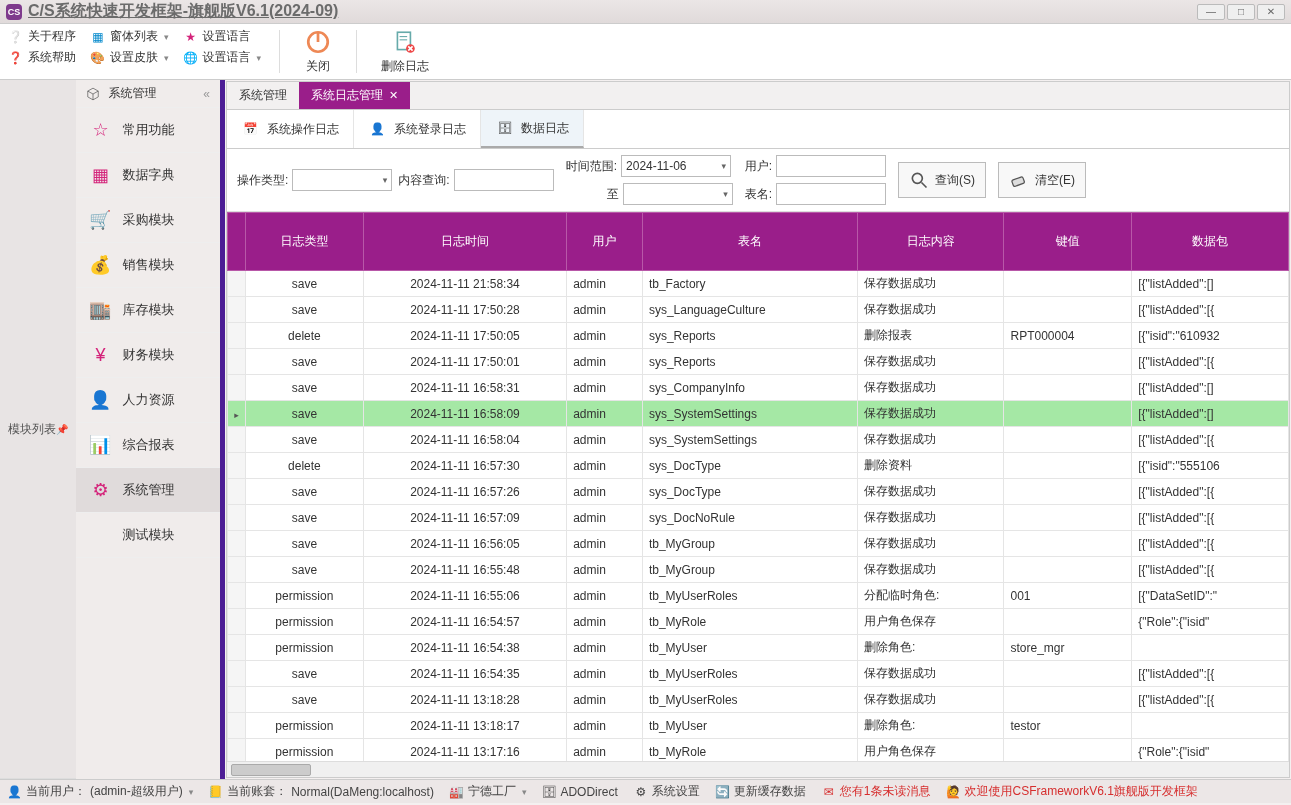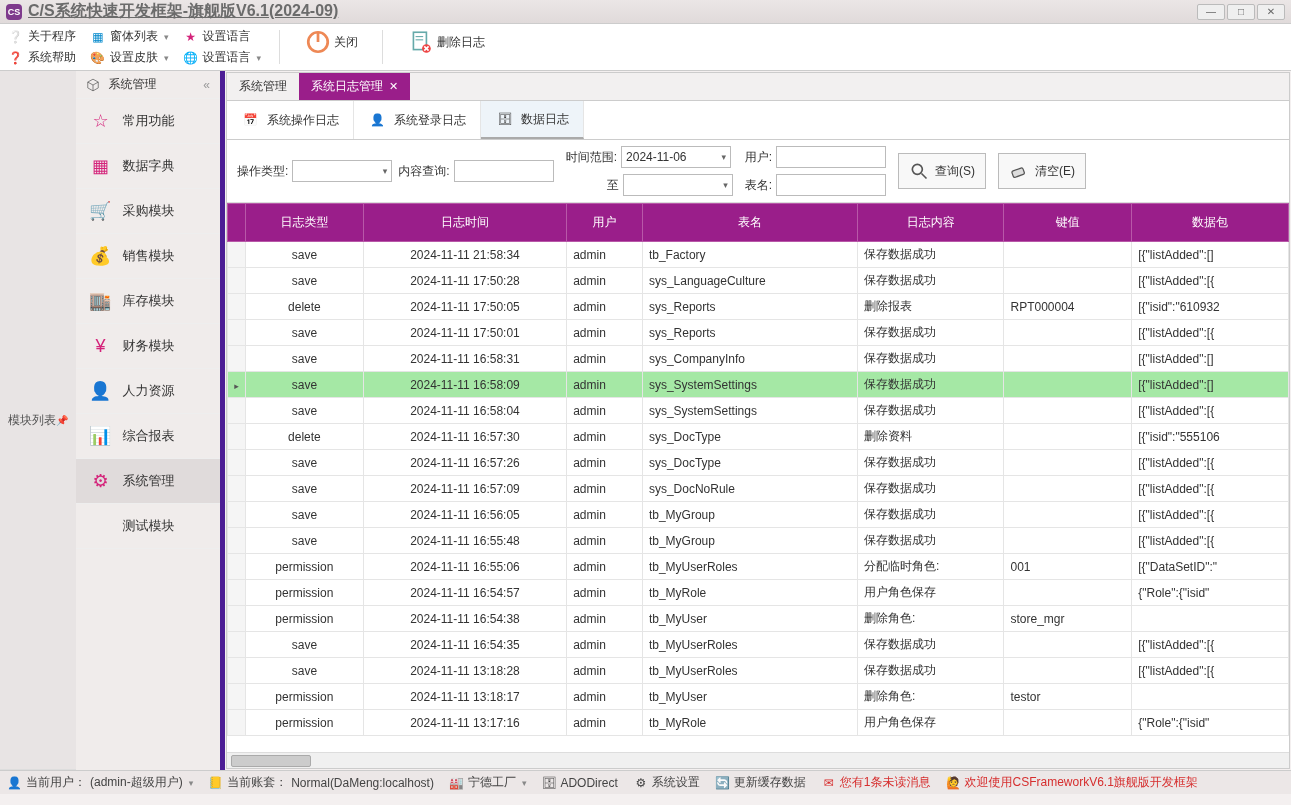--- a/index.html
+++ b/index.html
@@ -11,21 +11,21 @@
 .titlebar .title { color: #6b6b6b; font-weight:bold; font-size:16px; flex:1;text-decoration:underline; }
 .winbtns { display:flex; gap:2px; }
 .winbtn { width:28px; height:16px; border:1px solid #bbb; background:#efefef; display:flex; align-items:center; justify-content:center; font-size:10px; color:#666; cursor:pointer; border-radius:2px; }
 
 
 .ribbon { background:#fff; border-bottom:1px solid #ccc; padding:4px 8px; display:flex; align-items:flex-start; gap:18px; }
 .ribbon-col { display:flex; flex-direction:column; gap:4px; }
 .ribbon-row { display:flex; align-items:center; gap:14px; }
 .ribbon-item { display:flex; align-items:center; gap:4px; cursor:pointer; color:#333; font-size:12px; }
 .ribbon-item .ico { width:16px; height:16px; display:flex; align-items:center; justify-content:center; }
-.ribbon-vert { display:flex; flex-direction:row; align-items:center; gap:2px; cursor:pointer; padding:0 6px; }
+.ribbon-vert { display:flex; flex-direction:column; align-items:center; gap:2px; cursor:pointer; padding:0 6px; }
 .ribbon-vert .ico-lg { width:28px; height:28px; display:flex; align-items:center; justify-content:center; }
 .ribbon-sep { width:1px; background:#ddd; align-self:stretch; margin:2px 0; }
 .dd { font-size:9px; color:#888; margin-left:2px; }
 
 
 .mainwrap { display:flex; height: calc(100vh - 24px - 58px - 24px); }
 
 
 .sidebar { width:225px; background:#f0eceb; border-right:5px solid #4c1d95; display:flex; flex-direction:row; }
 .sidebar-hdr { background:#e8e4e4; padding:4px 8px; color:#555; border-bottom:1px solid #ddd; display:flex; justify-content:space-between; align-items:center; }
@@ -55,21 +55,21 @@
 .searchbar label { font-size:12px; color:#333; }
 .searchbar input[type=text] { border:1px solid #bbb; height:22px; padding:0 4px; font-size:12px; }
 .searchbar .combo { border:1px solid #bbb; height:22px; min-width:100px; display:flex; align-items:center; justify-content:flex-end; padding:0 4px; background:#fff; cursor:pointer; }
 .searchbar .combo .ddar { color:#666; font-size:9px; }
 .bigbtn { border:1px solid #bbb; background:#f8f8f8; padding:4px 10px; display:flex; align-items:center; gap:6px; cursor:pointer; font-size:12px; height:36px; }
 .bigbtn .ico { width:20px; height:20px; display:flex; align-items:center; justify-content:center; }
 
 
 .tablewrap { flex:1; overflow:auto; position:relative; }
 table.grid { border-collapse:collapse; width:100%; font-size:12px; }
-table.grid th { background:#9a1e8a; color:#fff; font-weight:normal; padding:10px 6px; border:1px solid #b858a8; text-align:center; position:sticky; top:0; }
+table.grid th { background:#9a1e8a; color:#fff; font-weight:normal; padding:20px 6px; border:1px solid #b858a8; text-align:center; position:sticky; top:0; }
 table.grid td { border:1px solid #e5e5e5; padding:4px 6px; white-space:nowrap; }
 table.grid td.c { text-align:center; }
 table.grid tr.sel td { background:#a5e8a5; }
 table.grid td.rowhdr { width:18px; background:#f5f5f5; text-align:center; color:#888; }
 table.grid tr.sel td.rowhdr::before { content:"▸"; color:#555; font-size:9px; }
 
 
 .statusbar { height:24px; background:#ece7e7; border-top:1px solid #ccc; display:flex; align-items:center; padding:0 8px; gap:16px; font-size:12px; color:#444; }
 .statusbar .sitem { display:flex; align-items:center; gap:4px; }
 .statusbar .sitem.red { color:#d62e2e; }

